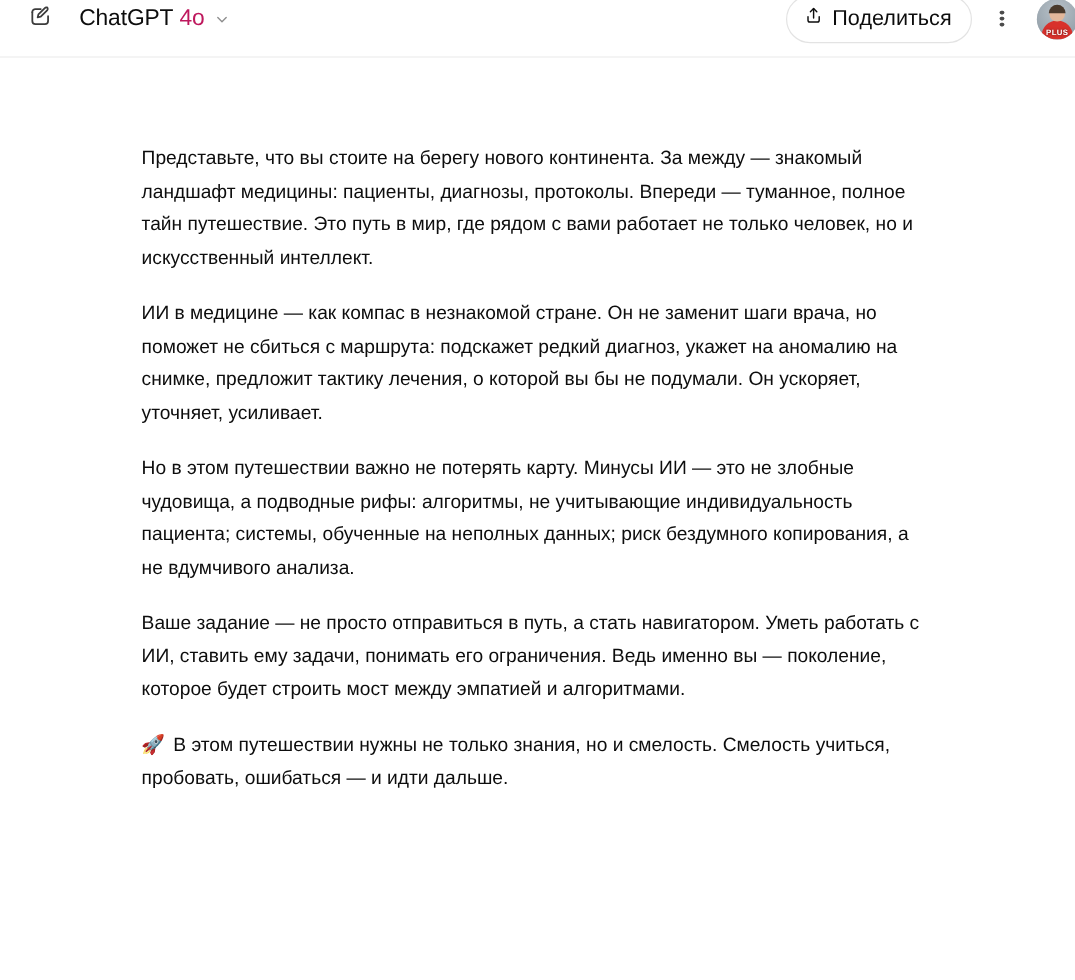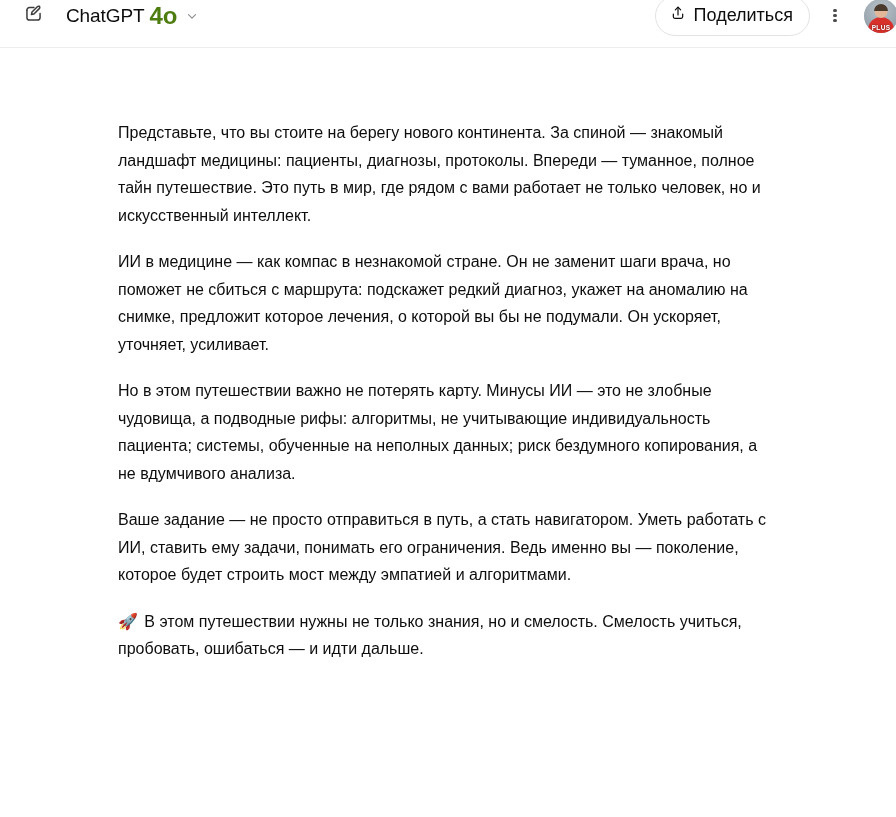--- a/index.html
+++ b/index.html
@@ -49,23 +49,23 @@
     cursor: pointer;
     white-space: nowrap;
   }
   .model-name {
     font-size: 19px;
     font-weight: 400;
     color: #0d0d0d;
     letter-spacing: -0.1px;
   }
   .model-version {
-    font-size: 24px;
-    font-weight: 700;
-    color: #4d7c0f;
+    font-size: 19px;
+    font-weight: 400;
+    color: #be185d;
     letter-spacing: -0.1px;
     margin-left: -2px;
   }
   .chev {
     display: inline-flex;
     align-items: center;
     margin-left: 1px;
     color: #8f8f8f;
   }
 
@@ -282,22 +282,22 @@
     </div>
 
   </div>
 </div>
 
 <div class="conversation">
   <div class="thread">
 
 
     <div class="assistant-msg">
-      <p>Представьте, что вы стоите на берегу нового континента. За спиной — знакомый ландшафт медицины: пациенты, диагнозы, протоколы. Впереди — туманное, полное тайн путешествие. Это путь в мир, где рядом с вами работает не только человек, но и искусственный интеллект.</p>
-      <p>ИИ в медицине — как компас в незнакомой стране. Он не заменит шаги врача, но поможет не сбиться с маршрута: подскажет редкий диагноз, укажет на аномалию на снимке, предложит которое лечения, о которой вы бы не подумали. Он ускоряет, уточняет, усиливает.</p>
+      <p>Представьте, что вы стоите на берегу нового континента. За между — знакомый ландшафт медицины: пациенты, диагнозы, протоколы. Впереди — туманное, полное тайн путешествие. Это путь в мир, где рядом с вами работает не только человек, но и искусственный интеллект.</p>
+      <p>ИИ в медицине — как компас в незнакомой стране. Он не заменит шаги врача, но поможет не сбиться с маршрута: подскажет редкий диагноз, укажет на аномалию на снимке, предложит тактику лечения, о которой вы бы не подумали. Он ускоряет, уточняет, усиливает.</p>
       <p>Но в этом путешествии важно не потерять карту. Минусы ИИ — это не злобные чудовища, а подводные рифы: алгоритмы, не учитывающие индивидуальность пациента; системы, обученные на неполных данных; риск бездумного копирования, а не вдумчивого анализа.</p>
       <p>Ваше задание — не просто отправиться в путь, а стать навигатором. Уметь работать с ИИ, ставить ему задачи, понимать его ограничения. Ведь именно вы — поколение, которое будет строить мост между эмпатией и алгоритмами.</p>
       <p><span class="emoji">🚀</span><span> В этом путешествии нужны не только знания, но и смелость. Смелость учиться, пробовать, ошибаться — и идти дальше.</span></p>
     </div>
 
     <div class="action-bar">
 
       <div class="action-btn">
         
       </div>

